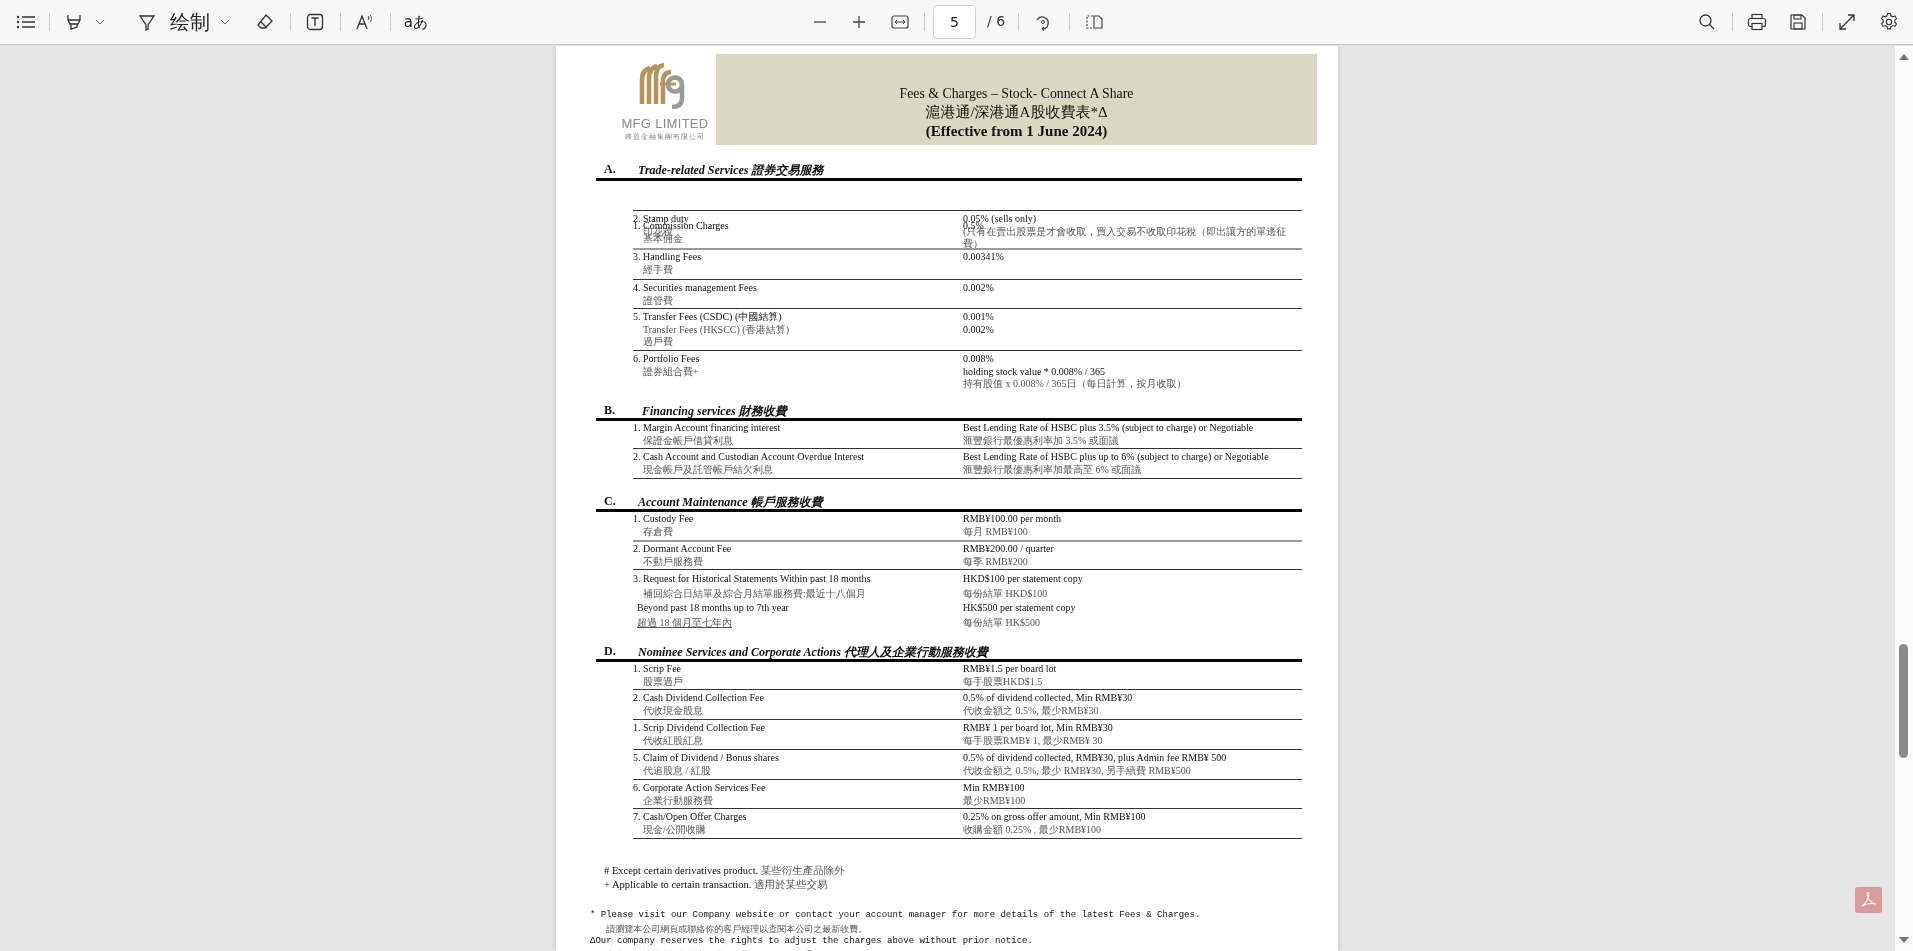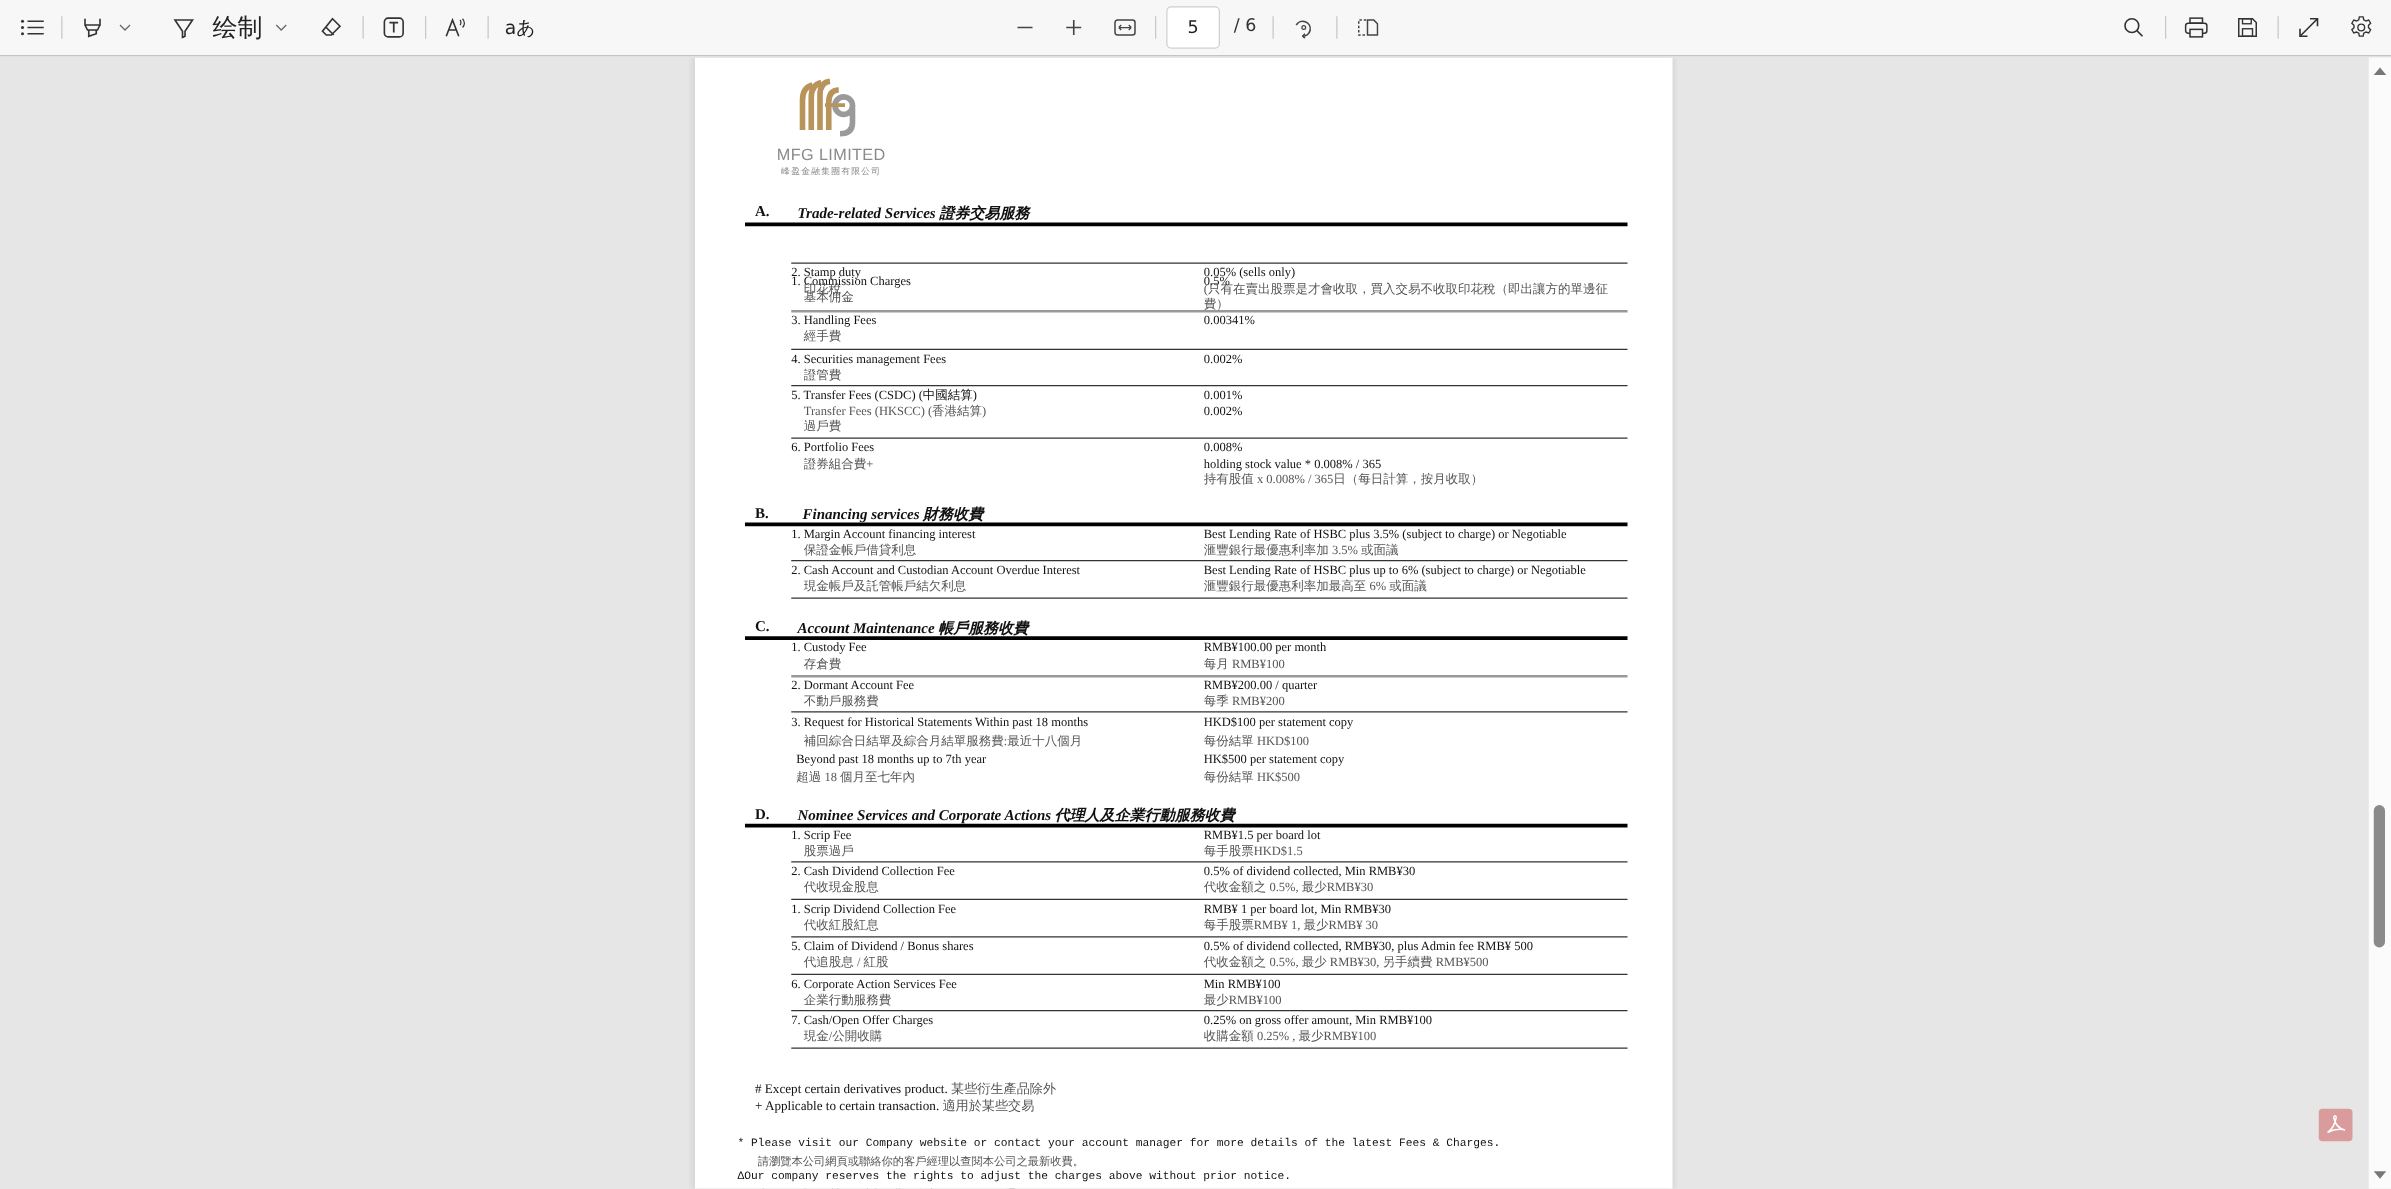--- a/index.html
+++ b/index.html
@@ -180,20 +180,25 @@
 <div class="viewer">
   <div class="page">
 
     <svg class="logo" viewBox="0 0 94 56" style="height:56px;">
       <path d="M24 42 L24 18 Q24 8 32 6 M31 42 L31 16 Q31 6 39 4 M38 42 L38 14 Q38 4 46 3 M45 42 L45 20 Q45 10 53 10" fill="none" stroke="#b8935a" stroke-width="4.5"></path>
       <path d="M50 22 a7 7 0 1 1 0 1 M64 22 v14 q0 9 -10 9" fill="none" stroke="#9a9a9a" stroke-width="4.5"></path>
       <path d="M42 22 h16" stroke="#b8935a" stroke-width="3"></path>
     </svg>
     <div class="logo-en">MFG LIMITED</div>
     <div class="logo-cn">峰盈金融集團有限公司</div>
+    <div class="banner">
+      <div class="t1">Fees &amp; Charges – Stock- Connect A Share</div>
+      <div class="t2">滬港通/深港通A股收費表*Δ</div>
+      <div class="t3">(Effective from 1 June 2024)</div>
+    </div>
 
     <div class="section-head" style="top:116px;">
       <span class="letter">A.</span>
       <span class="title">Trade-related Services  證券交易服務</span>
     </div>
     <div class="thick" style="top:132px;"></div>
 
     <div class="row" style="top:130px;height:24px;margin-top:44px;">
       <div class="l">
           <div>1. Commission Charges</div>
@@ -312,21 +317,21 @@
           <div>RMB¥200.00 / quarter</div>
           <div class="rcn">每季 RMB¥200</div>
         </div>
     </div>
     <div class="rline" style="top:523px;"></div>
     <div class="row" style="top:526px;line-height:14.5px;">
       <div class="l">
           <div>3. Request for Historical Statements Within past 18 months</div>
           <div class="cn">補回綜合日結單及綜合月結單服務費:最近十八個月</div>
           <div class="cn" style="padding-left:4px;color:#111;">Beyond past 18 months up to 7th year</div>
-          <div class="cn" style="padding-left:4px;">超過 18 個月至七年內</div>
+          <div class="cn" style="padding-left:4px;text-decoration:underline;">超過 18 個月至七年內</div>
         </div>
       <div class="r">
           <div>HKD$100 per statement copy</div>
           <div class="rcn">每份結單 HKD$100</div>
           <div>HK$500 per statement copy</div>
           <div class="rcn">每份結單 HK$500</div>
         </div>
     </div>
 
     <div class="section-head" style="top:598px;">

